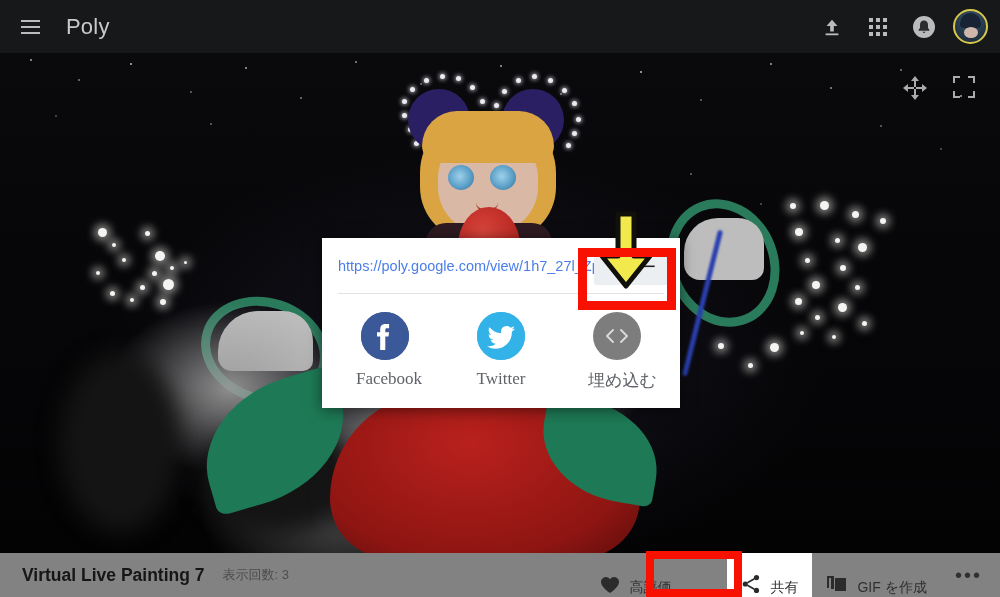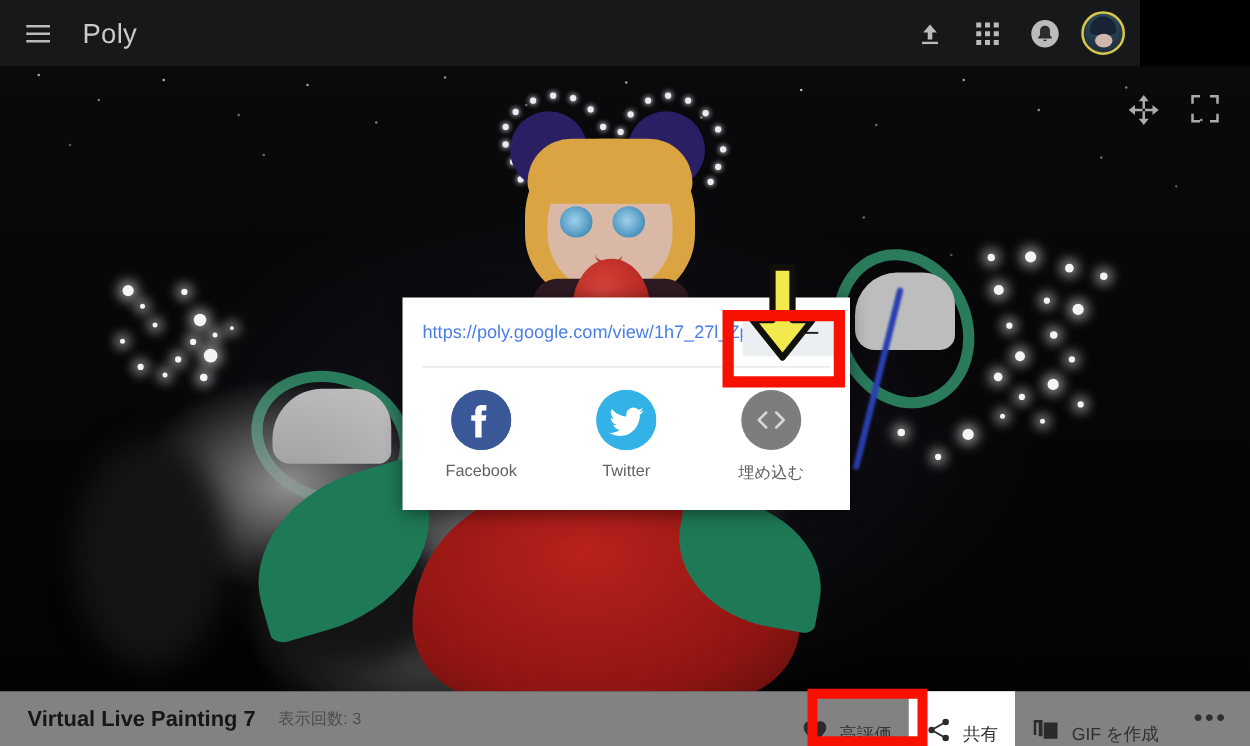--- a/index.html
+++ b/index.html
@@ -6,21 +6,21 @@
   html, body {
     width: 1000px; height: 597px;
     background: #000;
     font-family: "Liberation Sans", "DejaVu Sans", sans-serif;
     overflow: hidden;
   }
   #app { position: relative; width: 1000px; height: 597px; overflow: hidden; }
 
   
   .topbar {
-    position: absolute; left: 0; top: 0; width: 912px; height: 53px;
+    position: absolute; left: 0; top: 0; width: 1000px; height: 53px;
     background: #17181a; display: flex; align-items: center; z-index: 40;
   }
   .menu-btn {
     width: 44px; height: 44px; margin-left: 8px;
     display: flex; flex-direction: column; justify-content: center;
     align-items: center; gap: 4px; cursor: pointer;
   }
   .menu-btn i { display: block; width: 19px; height: 2px; background: #b9bbbd; }
   .brand {
     margin-left: 14px; color: #c8cacc; font-size: 22px; letter-spacing: .2px;
@@ -197,21 +197,21 @@
   .social { width: 58px; text-align: center; cursor: pointer; }
   .sbubble {
     width: 48px; height: 48px; border-radius: 50%; margin: 0 auto 9px auto;
     display: flex; align-items: center; justify-content: center;
     color: #fff; font-weight: bold;
   }
   .sb-fb { background: #3b5998; }
   .sb-tw { background: #33b2e8; }
   .sb-gp { background: #dd4b39; }
   .sb-em { background: #7d7d7d; }
-  .slabel { font-size: 13px; color: #5f6368; white-space: nowrap; }
+  .slabel { font-size: 17px; color: #5f6368; white-space: nowrap; font-family: Liberation Serif, serif; }
 
   
   .redbox {
     position: absolute; border: 9px solid #f81000; z-index: 35; pointer-events: none;
   }
   #redbox-copy { left: 578px; top: 248px; width: 98px; height: 62px; }
   #redbox-share {
     left: 646px; top: 551px; width: 96px; height: 46px;
     border-width: 8px; z-index: 60;
   }
@@ -228,21 +228,21 @@
     margin-left: 22px; font-size: 17.5px; font-weight: bold; color: #161616;
   }
   .bb-views { margin-left: 18px; font-size: 13px; color: #4d4d4d; }
   .bb-right { margin-left: auto; display: flex; align-items: center; }
   .bb-act {
     display: flex; align-items: flex-end; gap: 9px; padding: 0 14px;
     height: 44px; cursor: pointer; color: #303030; font-size: 14px;
     white-space: nowrap;
   }
   .bb-act.highlight {
-    background: #ffffff; height: 44px; position: relative; z-index: 55;
+    background: #ffffff; height: 44px; position: relative; z-index: 55; margin-left: 42px;
   }
   .bb-more {
     padding: 0 18px 0 14px; cursor: pointer; color: #303030;
     font-size: 20px; letter-spacing: 2px; line-height: 1;
   }
 </style>
 </head>
 <body>
 
 <div id="app">

